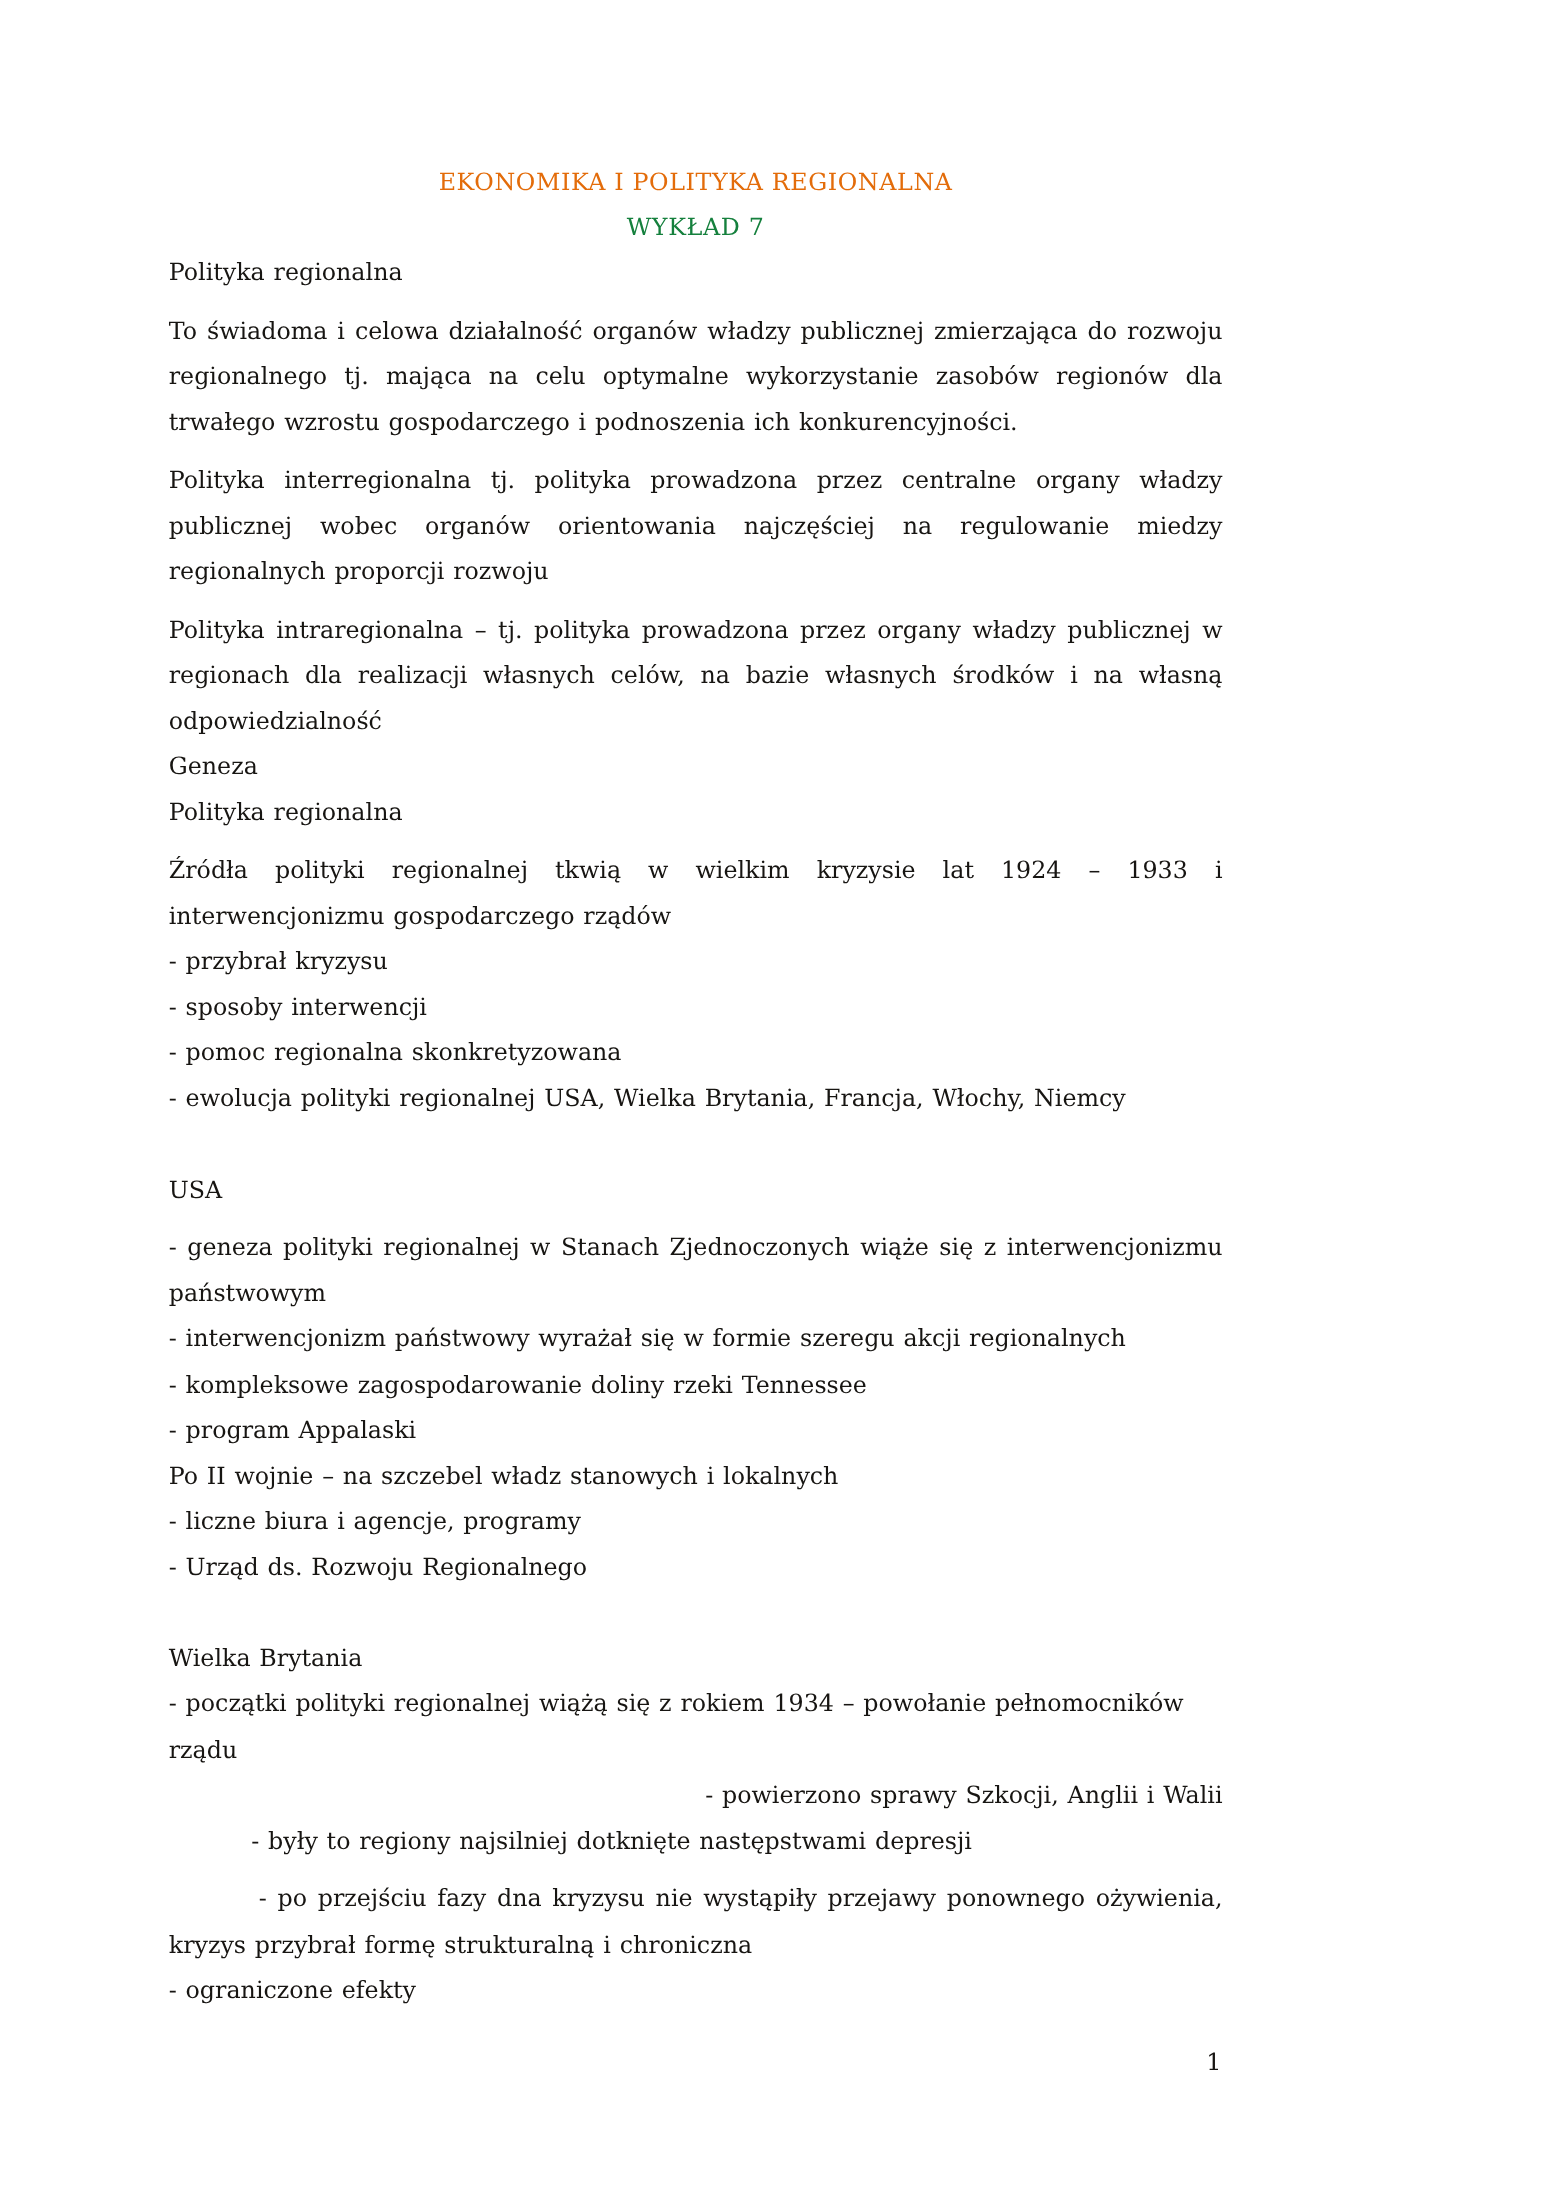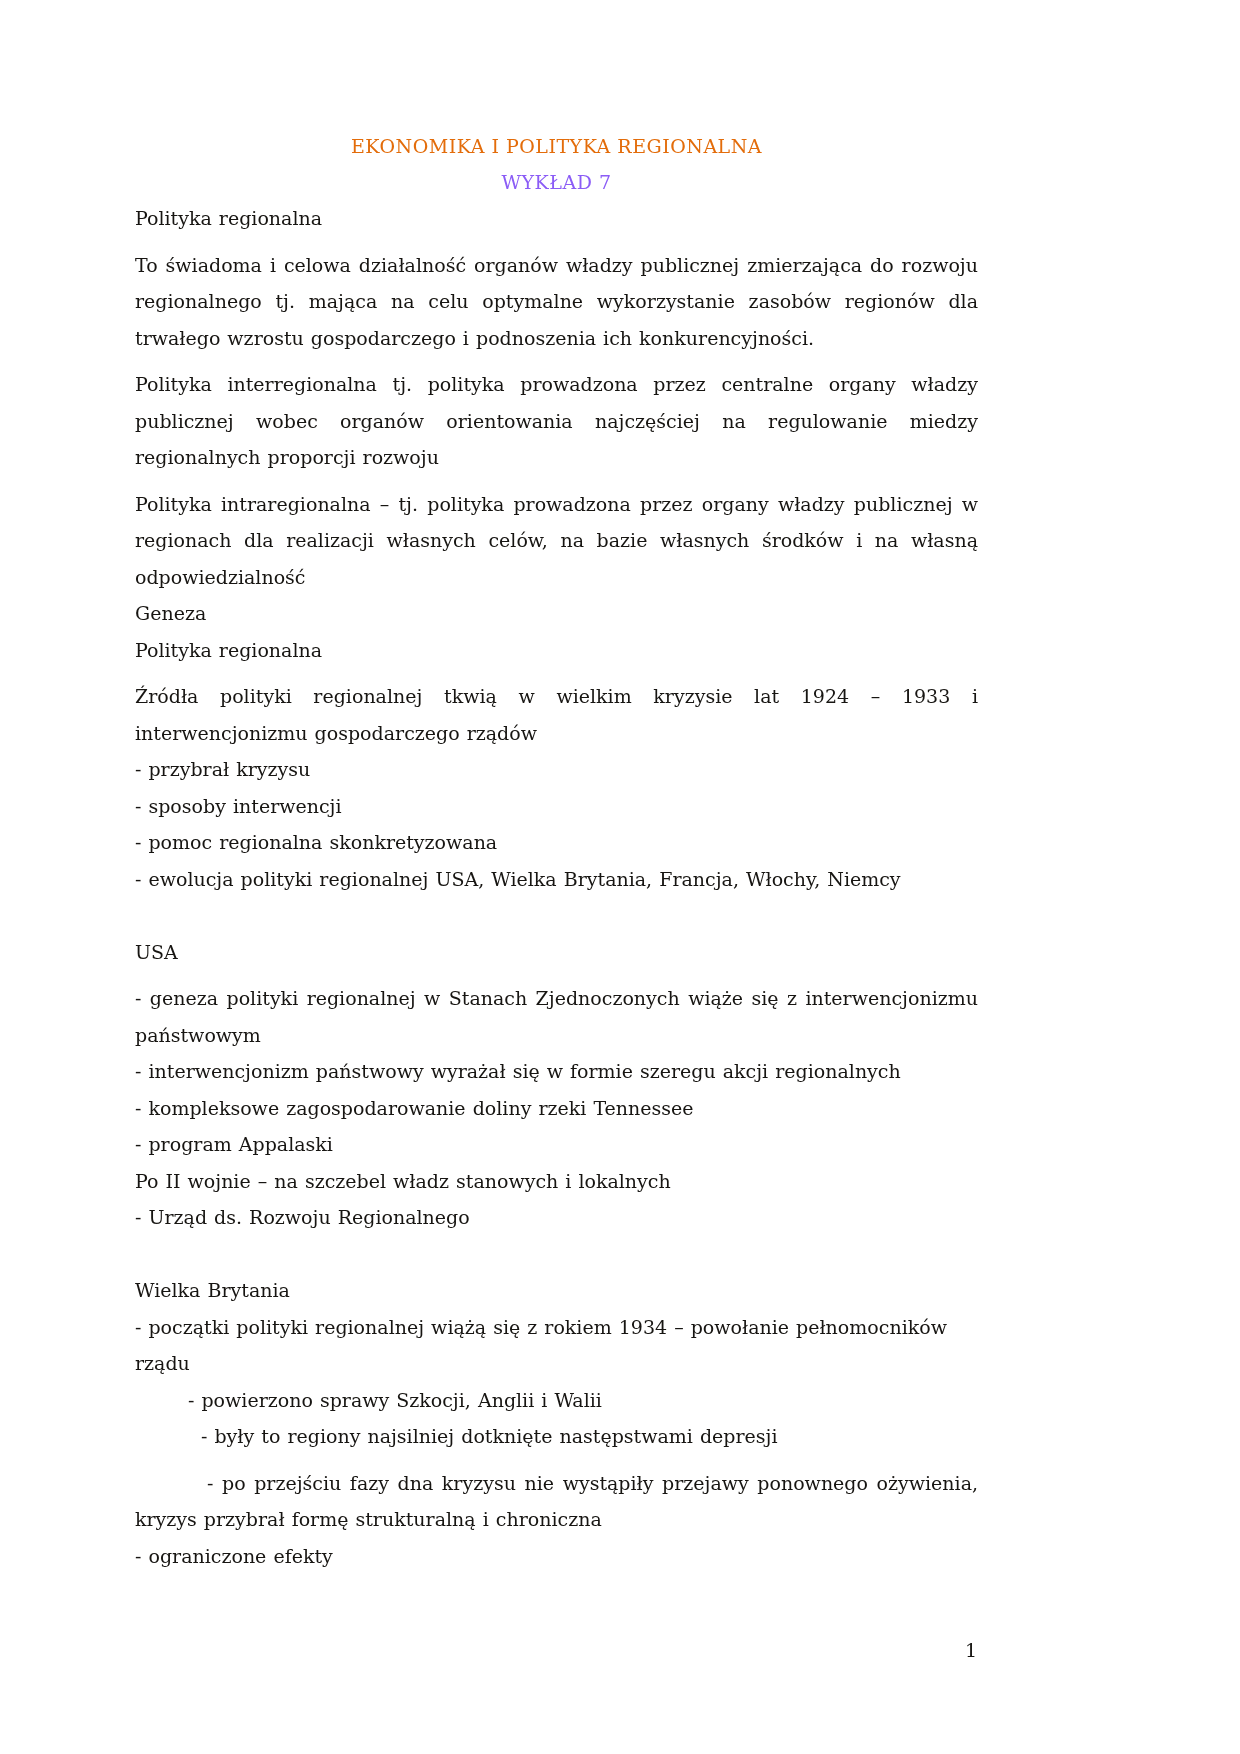--- a/index.html
+++ b/index.html
@@ -31,57 +31,58 @@
     text-align: left;
     word-spacing: 1px;
   }
   .body-para.justify {
     text-align: justify;
     margin-top: 10px;
   }
   .body-para.spacer {
     height: 36.5px;
   }
-  .body-para.indent-1 { text-indent: 53px; }
+  .body-para.indent-1 { text-indent: 53px; text-align: right; }
   .body-para.indent-2 { text-indent: 66px; }
   .body-para.indent-3 { text-indent: 72px; }
   .page-number {
     position: absolute;
     right: 263px;
     bottom: 92px;
     font-size: 19px;
     line-height: 24px;
     color: #171512;
   }
 </style>
 </head>
 <body>
 
 <div class="page">
   <div class="doc-title" style="color: rgb(227, 108, 10);">EKONOMIKA I POLITYKA REGIONALNA</div>
-  <div class="doc-subtitle" style="color: #8b5cf6;">WYKŁAD 7</div>
+  <div class="doc-subtitle" style="color: #15803d;">WYKŁAD 7</div>
   <div id="document-body">
       <div class="body-para">Polityka regionalna</div>
       <div class="body-para justify">To świadoma i celowa działalność organów władzy publicznej zmierzająca do rozwoju regionalnego tj. mająca na celu optymalne wykorzystanie zasobów regionów dla trwałego wzrostu gospodarczego i podnoszenia ich konkurencyjności.</div>
       <div class="body-para justify">Polityka interregionalna tj. polityka prowadzona przez centralne organy władzy publicznej wobec organów orientowania najczęściej na regulowanie miedzy regionalnych proporcji rozwoju</div>
       <div class="body-para justify">Polityka intraregionalna – tj. polityka prowadzona przez organy władzy publicznej w regionach dla realizacji własnych celów, na bazie własnych środków i na własną odpowiedzialność</div>
       <div class="body-para">Geneza</div>
       <div class="body-para">Polityka regionalna</div>
       <div class="body-para justify">Źródła polityki regionalnej tkwią w wielkim kryzysie lat 1924 – 1933   i interwencjonizmu gospodarczego rządów</div>
       <div class="body-para">- przybrał kryzysu</div>
       <div class="body-para">- sposoby interwencji</div>
       <div class="body-para">- pomoc regionalna skonkretyzowana</div>
       <div class="body-para">- ewolucja polityki regionalnej USA, Wielka Brytania, Francja, Włochy, Niemcy</div>
       <div class="body-para spacer"></div>
       <div class="body-para">USA</div>
       <div class="body-para justify">- geneza polityki regionalnej w Stanach Zjednoczonych wiąże się z interwencjonizmu państwowym</div>
       <div class="body-para">- interwencjonizm państwowy wyrażał się w formie szeregu akcji regionalnych</div>
       <div class="body-para">- kompleksowe zagospodarowanie doliny rzeki Tennessee</div>
       <div class="body-para">- program Appalaski</div>
       <div class="body-para">Po II wojnie – na szczebel władz stanowych i lokalnych</div>
+      <div class="body-para">- liczne biura i agencje, programy</div>
       <div class="body-para">- Urząd ds. Rozwoju Regionalnego</div>
       <div class="body-para spacer"></div>
       <div class="body-para">Wielka Brytania</div>
       <div class="body-para">- początki polityki regionalnej wiążą się z rokiem 1934 – powołanie pełnomocników rządu</div>
       <div class="body-para indent-1">- powierzono sprawy Szkocji, Anglii i Walii</div>
       <div class="body-para indent-2">- były to regiony najsilniej dotknięte następstwami depresji</div>
       <div class="body-para justify indent-3">- po przejściu fazy dna kryzysu nie wystąpiły przejawy ponownego ożywienia, kryzys przybrał formę strukturalną i chroniczna</div>
       <div class="body-para">- ograniczone efekty</div>
     </div>
   <div class="page-number">1</div>

